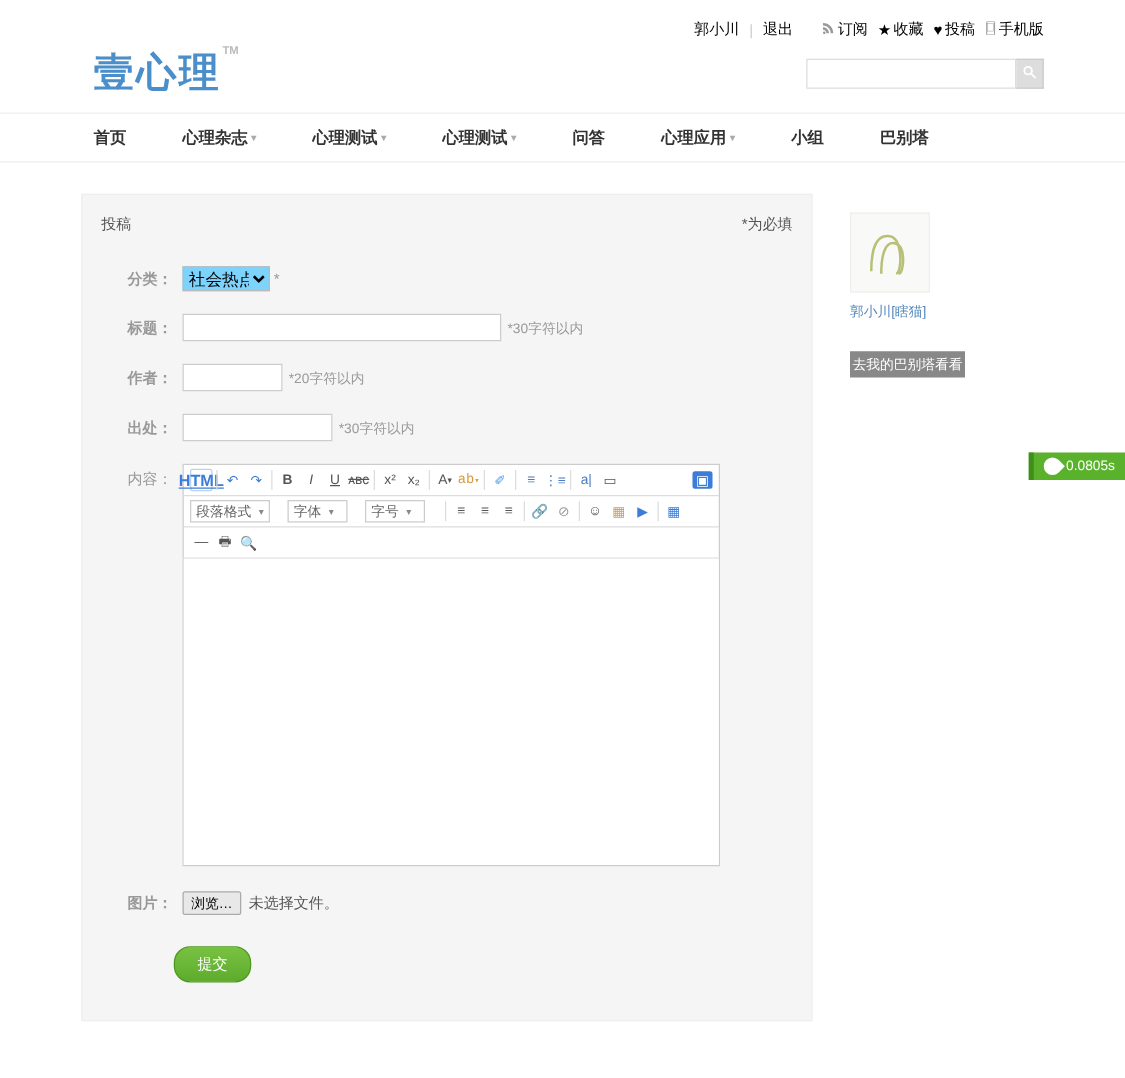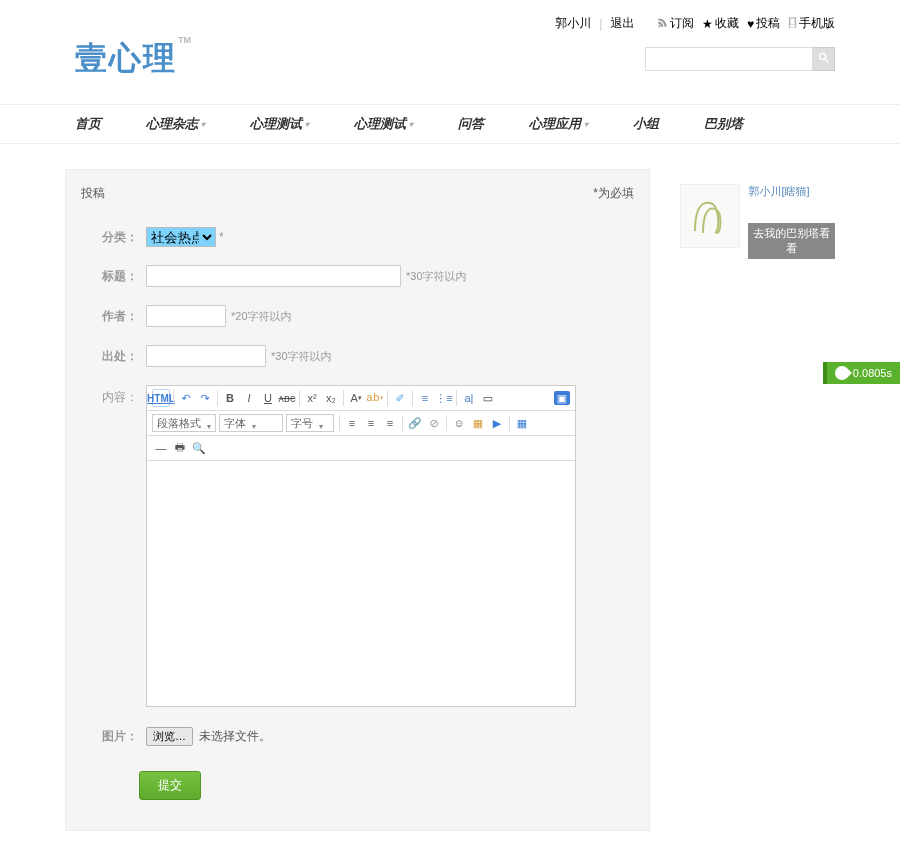--- a/index.html
+++ b/index.html
@@ -3,58 +3,58 @@
   <meta charset="utf-8">
   <style>
     * { margin:0; padding:0; box-sizing:border-box; }
     body { font-family: Arial, "Microsoft YaHei", sans-serif; font-size:12px; color:#666; background:#fff; width:900px; margin:0 auto; }
     
     .top-bar { display:flex; justify-content:flex-end; align-items:center; gap:8px; padding:15px 65px 0 0; color:#999; }
     .top-bar a { color:#000000; text-decoration:none; cursor:pointer; display:inline-flex; align-items:center; gap:2px; }
     .top-bar .sep { color:#ccc; }
     .icon { display:inline-block; }
     
-    .logo-row { display:flex; justify-content:space-between; align-items:center; padding:5px 65px 0 75px; margin-bottom:23px; }
+    .logo-row { display:flex; justify-content:space-between; align-items:center; padding:5px 65px 0 75px; margin-bottom:9px; }
     .logo { font-size:32px; font-weight:bold; color:#4a8fc9; letter-spacing:2px; position:relative; }
     .logo sup { font-size:9px; color:#bbb; position:absolute; top:-2px; right:-14px; letter-spacing:0; }
     .search-box { display:flex; }
     .search-box input { width:168px; height:24px; border:1px solid #ddd; padding:0 4px; }
     .search-box button { width:22px; height:24px; background:#ddd; border:1px solid #ccc; border-left:none; color:#fff; cursor:pointer; }
     
-    .nav { border-top:1px solid #eee; border-bottom:1px solid #eee;font-style:italic; }
+    .nav { border-top:1px solid #eee; border-bottom:1px solid #eee; }
     .nav-inner { display:flex; padding:0 0 0 75px; height:38px; align-items:center; }
     .nav-inner a { color:#333; text-decoration:none; font-size:13px; margin-right:45px; font-weight:bold; cursor:pointer; display:inline-flex; align-items:center; gap:3px; }
     .dd-arrow { font-size:8px; color:#aaa; }
     
     .main { display:flex; padding:25px 65px 20px 65px; gap:30px; }
     .left { flex:1; background:#f5f5f5; border:1px solid #eee; padding:15px 15px 30px 15px; }
     .left-header { display:flex; justify-content:space-between; margin-bottom:25px; color:#555; }
     .form-row { display:flex; align-items:center; margin-bottom:18px; padding-left:20px; }
     .form-row label { width:45px; color:#999; font-size:12px; text-align:right; padding-right:8px;font-weight:bold; }
     .form-row select { border:1px solid #bbb; height:20px; background:#7dd3fc; }
     .form-row input[type=text] { height:22px; border:1px solid #ccc; padding:0 4px; background:#fff; }
     .form-hint { color:#999; font-size:11px; margin-left:5px; }
     .star { color:#999; margin-left:3px; }
     
     .editor-row { display:flex; margin-bottom:20px; padding-left:20px; }
     .editor-row label { width:45px; color:#999; text-align:right; padding-right:8px; padding-top:4px; }
     .editor { background:#fff; border:1px solid #ccc; width:430px; }
     .toolbar { border-bottom:1px solid #ddd; padding:3px 5px; display:flex; flex-wrap:wrap; align-items:center; gap:1px; }
     .tb-btn { width:18px; height:18px; display:inline-flex; align-items:center; justify-content:center; font-size:11px; color:#555; cursor:pointer; border-radius:2px; }
-    .tb-sel { border:1px solid #ccc; height:18px; font-size:11px; background:#fff; display:inline-flex; align-items:flex-end; padding:0 4px; margin-right:2px; }
+    .tb-sel { border:1px solid #ccc; height:18px; font-size:11px; background:#fff; display:inline-flex; align-items:center; padding:0 4px; margin-right:13px; }
     .tb-sel .dd { font-size:8px; color:#888; margin-left:6px; }
     .tb-divider { width:1px; height:16px; background:#ddd; margin:0 2px; }
     .editor-body { height:245px; background:#fff; }
     .toolbar-row2 { border-bottom:1px solid #ddd; padding:3px 5px; display:flex; align-items:center; gap:1px; }
     
     .file-btn { background:#e8e8e8; border:1px solid #aaa; border-radius:2px; padding:1px 6px; font-size:11px; }
-    .submit-btn { background:linear-gradient(#78c242,#5eab2d); color:#fff; border:1px solid #4f9620; border-radius:3px; padding:5px 18px; font-size:12px; cursor:pointer; margin-left:58px; }
+    .submit-btn { background:linear-gradient(#78c242,#5eab2d); color:#fff; border:1px solid #4f9620; border-radius:13px; padding:5px 18px; font-size:12px; cursor:pointer; margin-left:58px; }
     
     .right { width:155px; padding-top:15px; }
-    .user-card { display:flex; gap:8px; }
+    .user-card { display:flex; gap:8px;flex-direction:column; }
     .avatar { width:64px; height:64px; border:1px solid #eee; background:#f9f9f7; display:flex; align-items:center; justify-content:center; }
     .user-info a { color:#5588bb; text-decoration:none; font-size:11px; }
     .profile-btn { background:#888; color:#fff; font-size:11px; padding:3px 2px; border:none; margin-top:24px; display:block; text-align:center; }
     
     .timing { position:absolute; right:0; top:362px; background:#5ab22c; color:#fff; font-size:11px; padding:4px 8px; display:flex; align-items:center; gap:4px; border-left:4px solid #3e8e18; }
     .timing .leaf { background:#fff; color:#5ab22c; width:14px; height:14px; border-radius:50% 0 50% 50%; transform:rotate(45deg); }
     .page-wrap { position:relative; width:900px; }
   </style>
 </head>
 <body>
@@ -163,21 +163,21 @@
     <div class="form-row">
       <label>出处：</label>
       <input type="text" style="width: 120px;">
       <span class="form-hint">*30字符以内</span>
     </div>
 
     <div class="editor-row">
       <label>内容：</label>
       <div class="editor">
         <div class="toolbar">
-          <span class="tb-btn" style="color:#3b7dd8;font-size:10px;font-weight:bold;border:1px solid #b8d2f0;padding:0 2px;text-decoration:underline;">HTML</span>
+          <span class="tb-btn" style="color:#3b7dd8;font-size:13px;font-weight:bold;border:1px solid #b8d2f0;padding:0 2px;text-decoration:underline;">HTML</span>
           <span class="tb-divider"></span>
           <span class="tb-btn" style="color:#3b7dd8;">↶</span>
           <span class="tb-btn" style="color:#3b7dd8;">↷</span>
           <span class="tb-divider"></span>
           <span class="tb-btn">
                 <b>B</b>
               </span>
           <span class="tb-btn">
                 <i>I</i>
               </span>
@@ -202,21 +202,21 @@
           <span class="tb-btn" style="color:#4a7cc0;">a|</span>
           <span class="tb-btn">▭</span>
           <span style="flex:1"></span>
           <span class="tb-btn" style="background:#3b7dd8;color:#fff;width:16px;height:14px;">▣</span>
         </div>
         <div class="toolbar">
           <span class="tb-sel">
                 <span>段落格式</span>
                 <span class="dd">▾</span>
               </span>
-          <span class="tb-sel" style="width:64px;">
+          <span class="tb-sel" style="width:48px;">
                 <span>字体</span>
                 <span class="dd">▾</span>
               </span>
           <span class="tb-sel" style="width:48px;">
                 <span>字号</span>
                 <span class="dd">▾</span>
               </span>
           <span class="tb-divider"></span>
           <span class="tb-btn">≡</span>
           <span class="tb-btn">≡</span>

